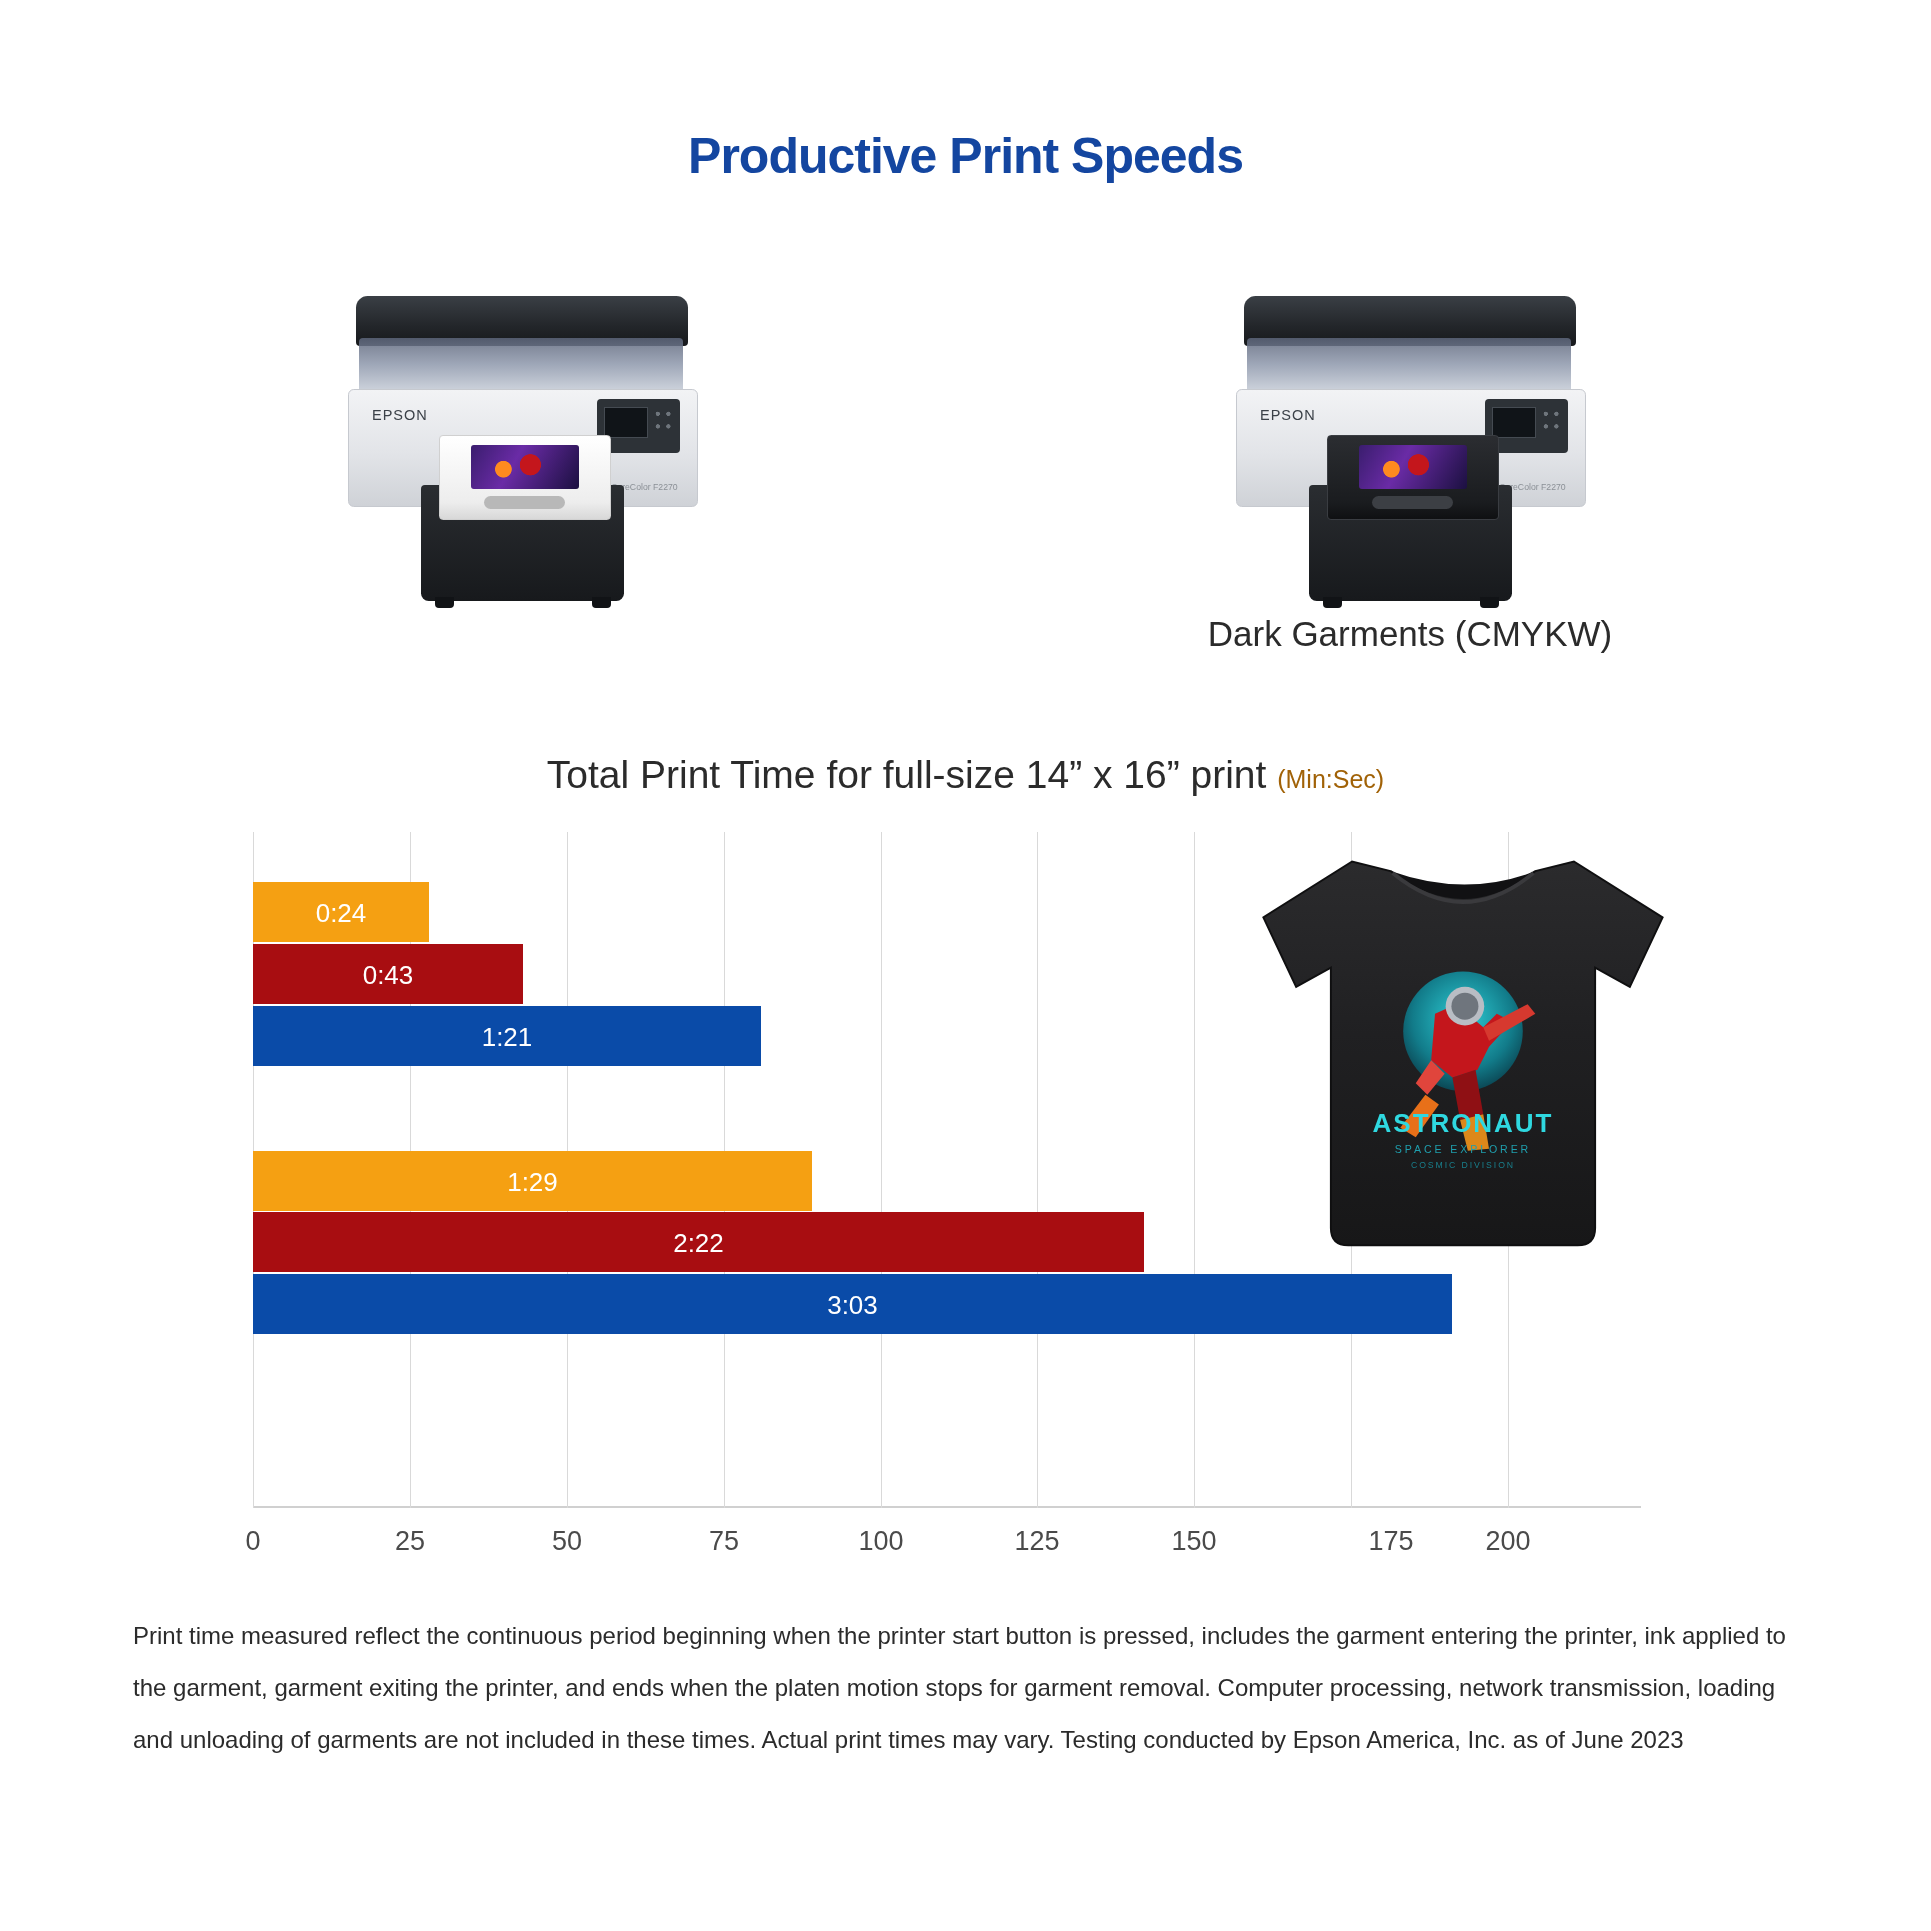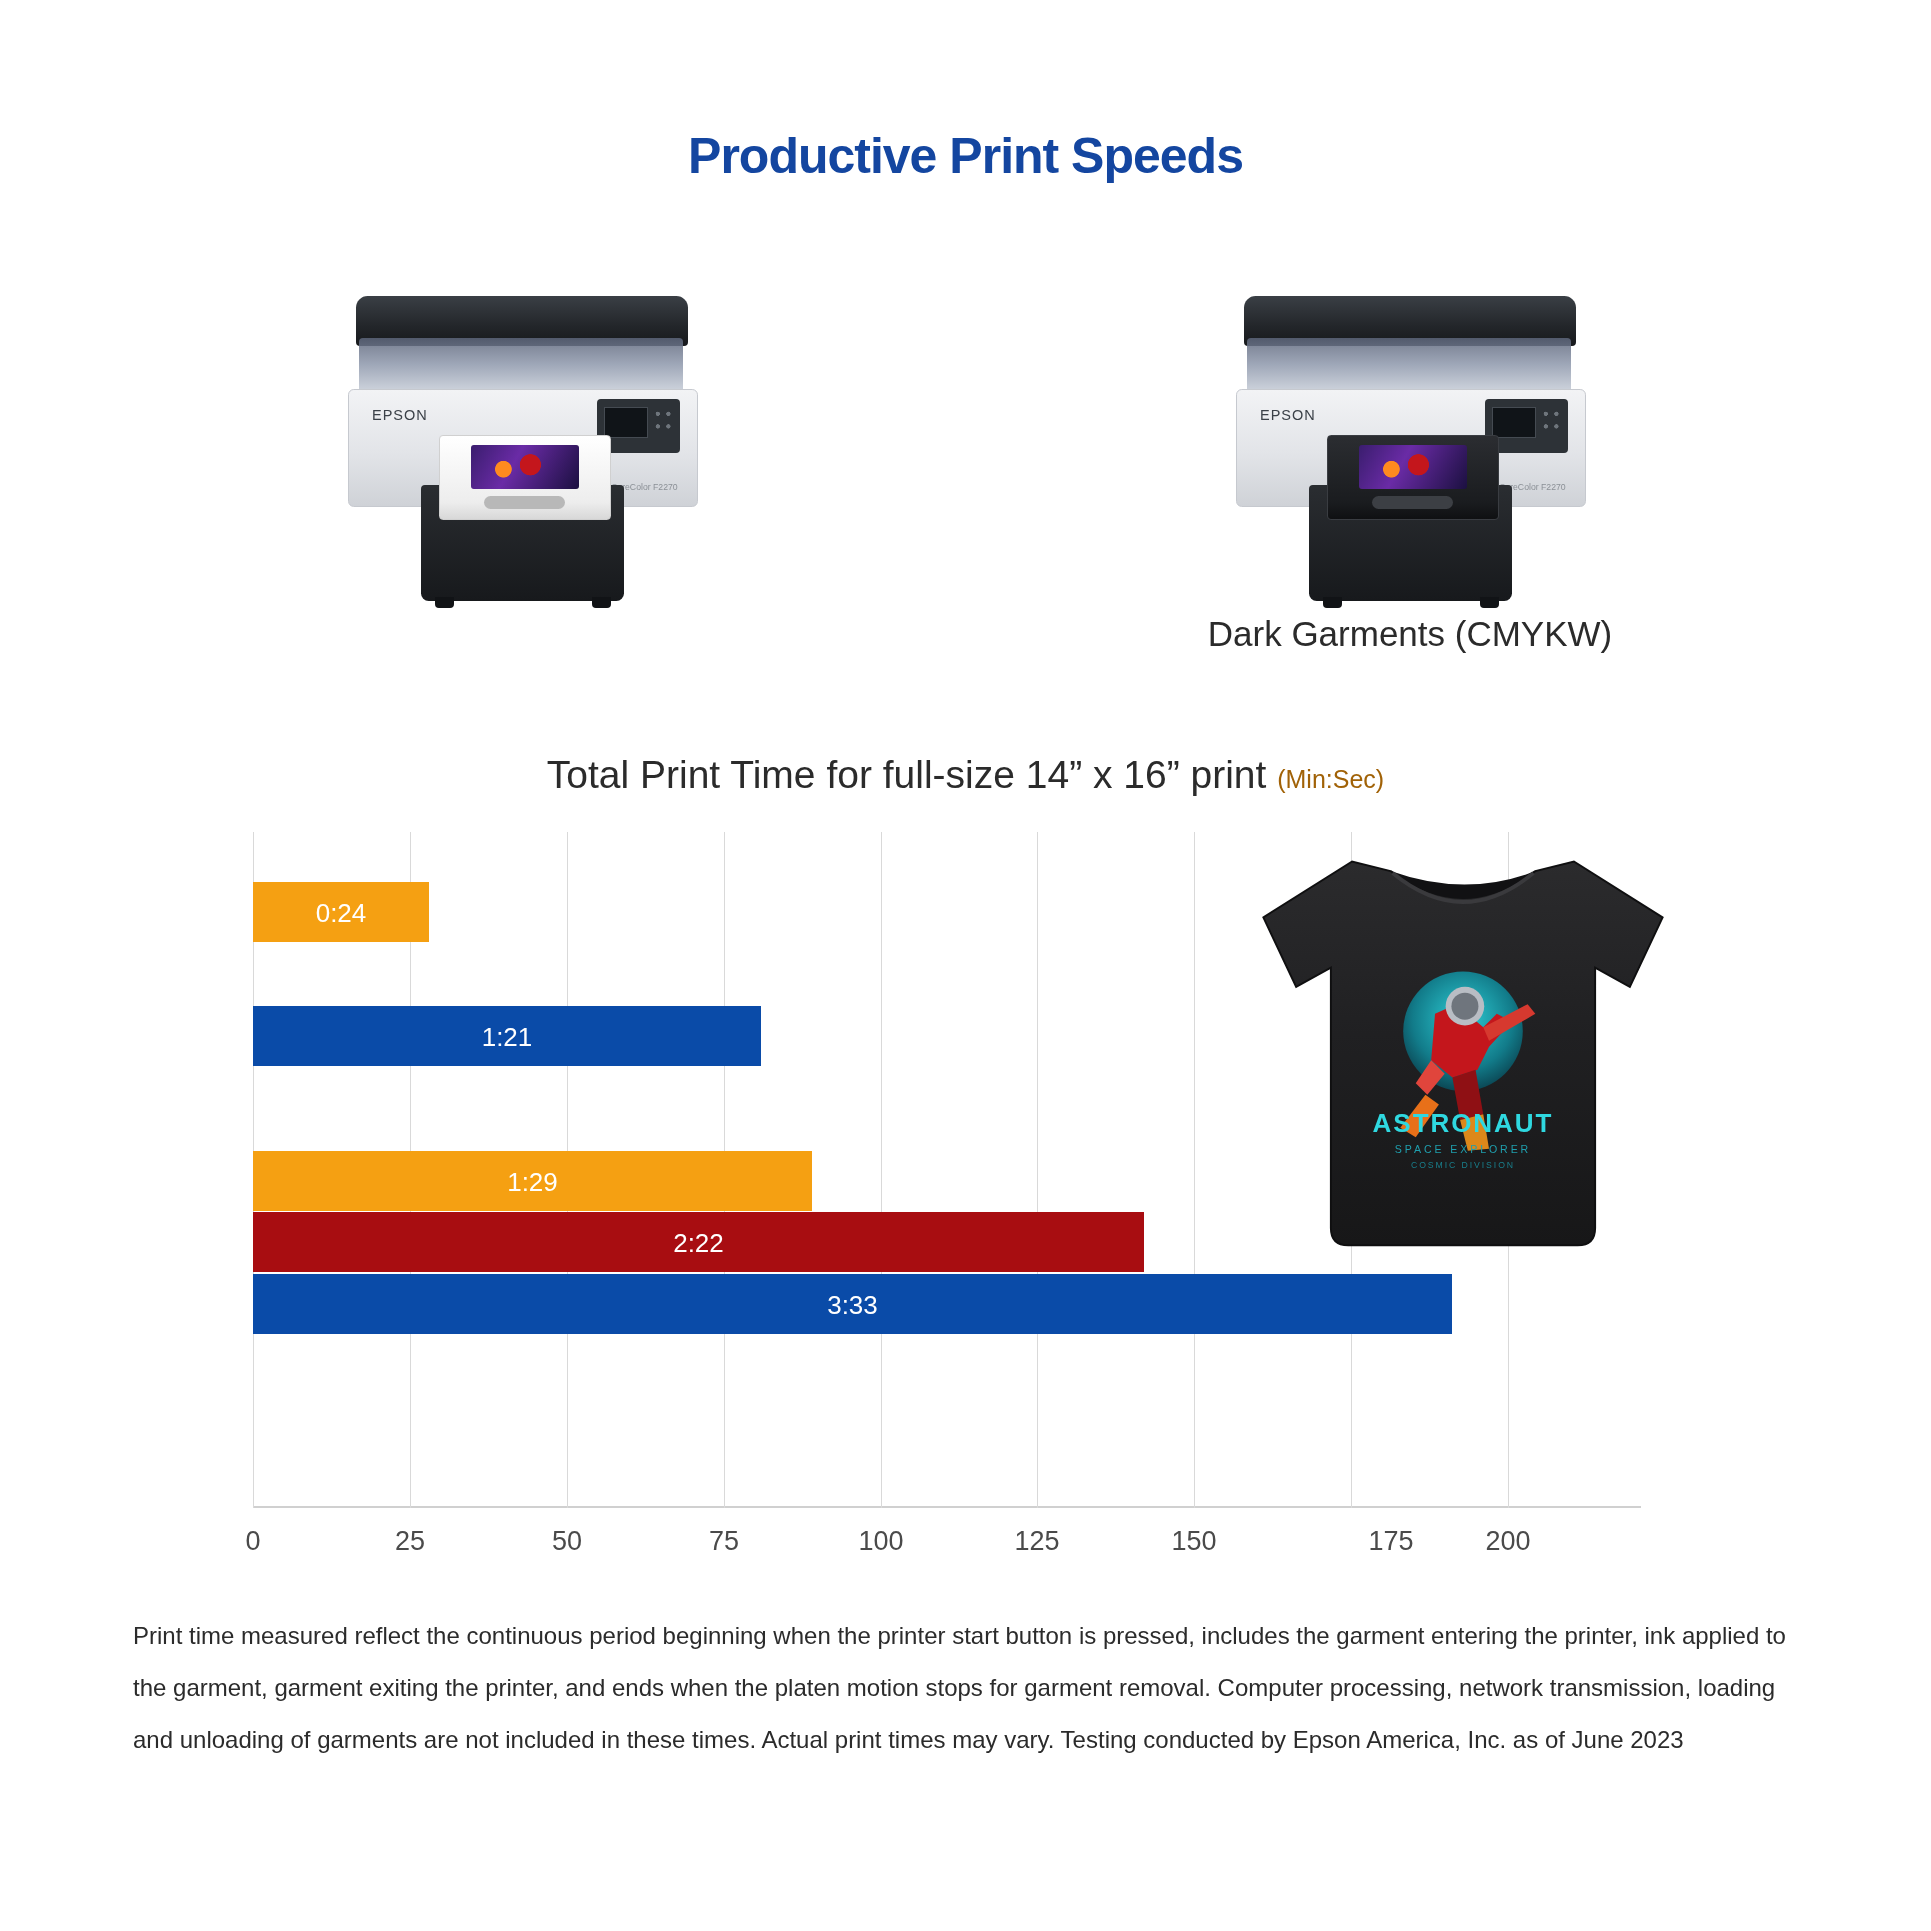--- a/index.html
+++ b/index.html
@@ -355,31 +355,34 @@
         <div class="gridline" style="left: 314px;"></div>
         <div class="gridline" style="left: 471px;"></div>
         <div class="gridline" style="left: 628px;"></div>
         <div class="gridline" style="left: 784px;"></div>
         <div class="gridline" style="left: 941px;"></div>
         <div class="gridline" style="left: 1098px;"></div>
         <div class="gridline" style="left: 1255px;"></div>
         <div class="bar" style="top: 50px; width: 176px; background: rgb(245, 160, 18);">
           <span class="lbl">0:24</span>
         </div>
+        <div class="bar" style="top: 112px; width: 270px; background: rgb(168, 13, 17);">
+          <span class="lbl">0:43</span>
+        </div>
         <div class="bar" style="top: 174px; width: 508px; background: rgb(10, 75, 168);">
           <span class="lbl">1:21</span>
         </div>
         <div class="bar" style="top: 319px; width: 559px; background: rgb(245, 160, 18);">
           <span class="lbl">1:29</span>
         </div>
         <div class="bar" style="top: 380px; width: 891px; background: rgb(168, 13, 17);">
           <span class="lbl">2:22</span>
         </div>
         <div class="bar" style="top: 442px; width: 1199px; background: rgb(10, 75, 168);">
-          <span class="lbl">3:33</span>
+          <span class="lbl">3:03</span>
         </div>
       </div>
   </div>
 
   <div class="shirt-wrap">
     <svg width="434" height="444" viewBox="0 0 450 460">
       <defs>
         <radialGradient id="moonGrad" cx="50%" cy="40%" r="60%">
           <stop offset="0%" stop-color="#2fd8e0"></stop>
           <stop offset="70%" stop-color="#11808f"></stop>

